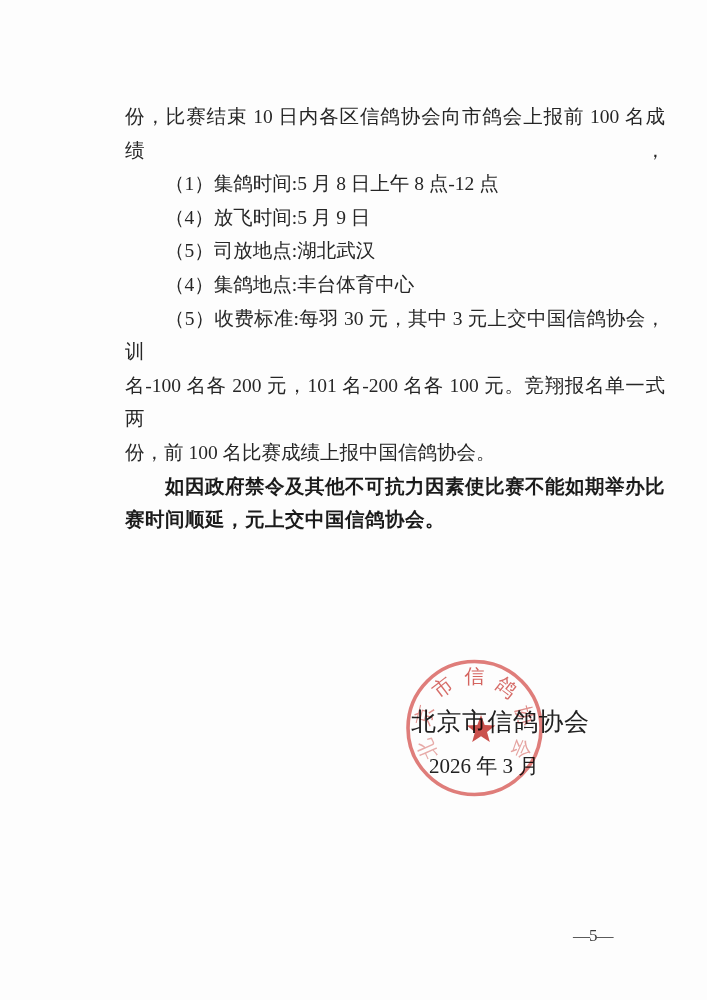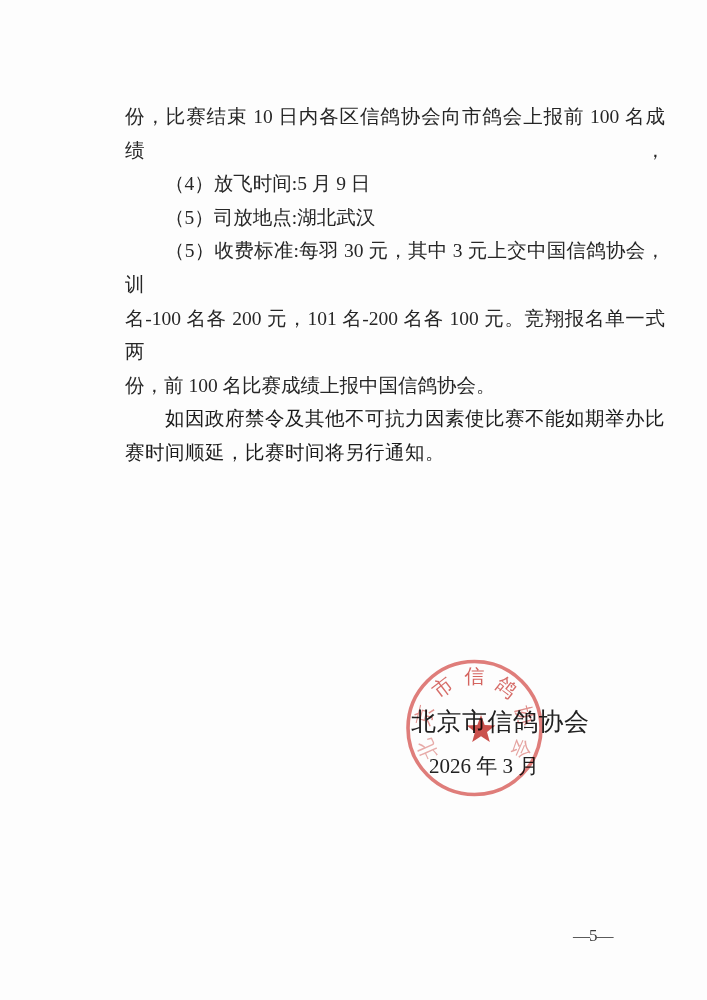--- a/index.html
+++ b/index.html
@@ -17,21 +17,21 @@
     font-size: 19.5px;
     line-height: 33.6px;
     color: #262626;
     margin-left: 37px;
   }
   .line { min-height: 33.6px; }
   .ind  { text-indent: 40px; }
   .full { text-align: justify; text-align-last: justify; }
   .bold {
     font-family: "Liberation Sans", sans-serif;
-    font-weight: 400;
+    font-weight: 700;
     color: #1b1b1b;
     letter-spacing: 0.5px;
   }
   .signature-org {
     position: absolute; left: 411px; top: 705px;
     font-size: 25px; letter-spacing: 0.5px; color: #212121;
   }
   .signature-date {
     position: absolute; left: 429px; top: 752px;
     font-size: 21px; color: #212121; text-align: right;
@@ -50,27 +50,29 @@
   .page-number {
     position: absolute; left: 573px; top: 926px;
     font-size: 17px; color: #3c3c3c; letter-spacing: -1px;
   }
 </style>
 </head>
 <body>
 
 <div class="content">
   <div class="line full">份，比赛结束 10 日内各区信鸽协会向市鸽会上报前 100 名成绩，</div>
+  <div class="line ind">（1）集鸽时间:5 月 8 日上午 8 点-12 点</div>
   <div class="line ind">（4）放飞时间:5 月 9 日</div>
   <div class="line ind">（5）司放地点:湖北武汉</div>
+  <div class="line ind">（4）集鸽地点:丰台体育中心</div>
   <div class="line ind full">（5）收费标准:每羽 30 元，其中 3 元上交中国信鸽协会，训</div>
   <div class="line full">名-100 名各 200 元，101 名-200 名各 100 元。竞翔报名单一式两</div>
   <div class="line">份，前 100 名比赛成绩上报中国信鸽协会。</div>
   <div class="line ind bold">如因政府禁令及其他不可抗力因素使比赛不能如期举办比</div>
-  <div class="line bold">赛时间顺延，比赛时间将另行通知。</div>
+  <div class="line bold">赛时间顺延，元上交中国信鸽协会。</div>
 </div>
 
 <div class="signature-org">北京市信鸽协会</div>
 <div class="signature-date">2026 年 3 月</div>
 
 <svg class="stamp" viewBox="0 0 152 152" xmlns="http://www.w3.org/2000/svg">
   <circle class="seal-ring" cx="75.5" cy="76" r="66.5"></circle>
   <polygon class="seal-star" points="82,63 85.7,72.9 96.3,73.4 88,79.9 90.8,90.1 82,84.3 73.2,90.1 76,79.9 67.7,73.4 78.3,72.9"></polygon>
   <g id="arc-text">
       <text x="75.5" y="31" text-anchor="middle" transform="rotate(-114 75.5 76)" class="arc-char" fill="#cf4a45" opacity="0.45">北</text>

